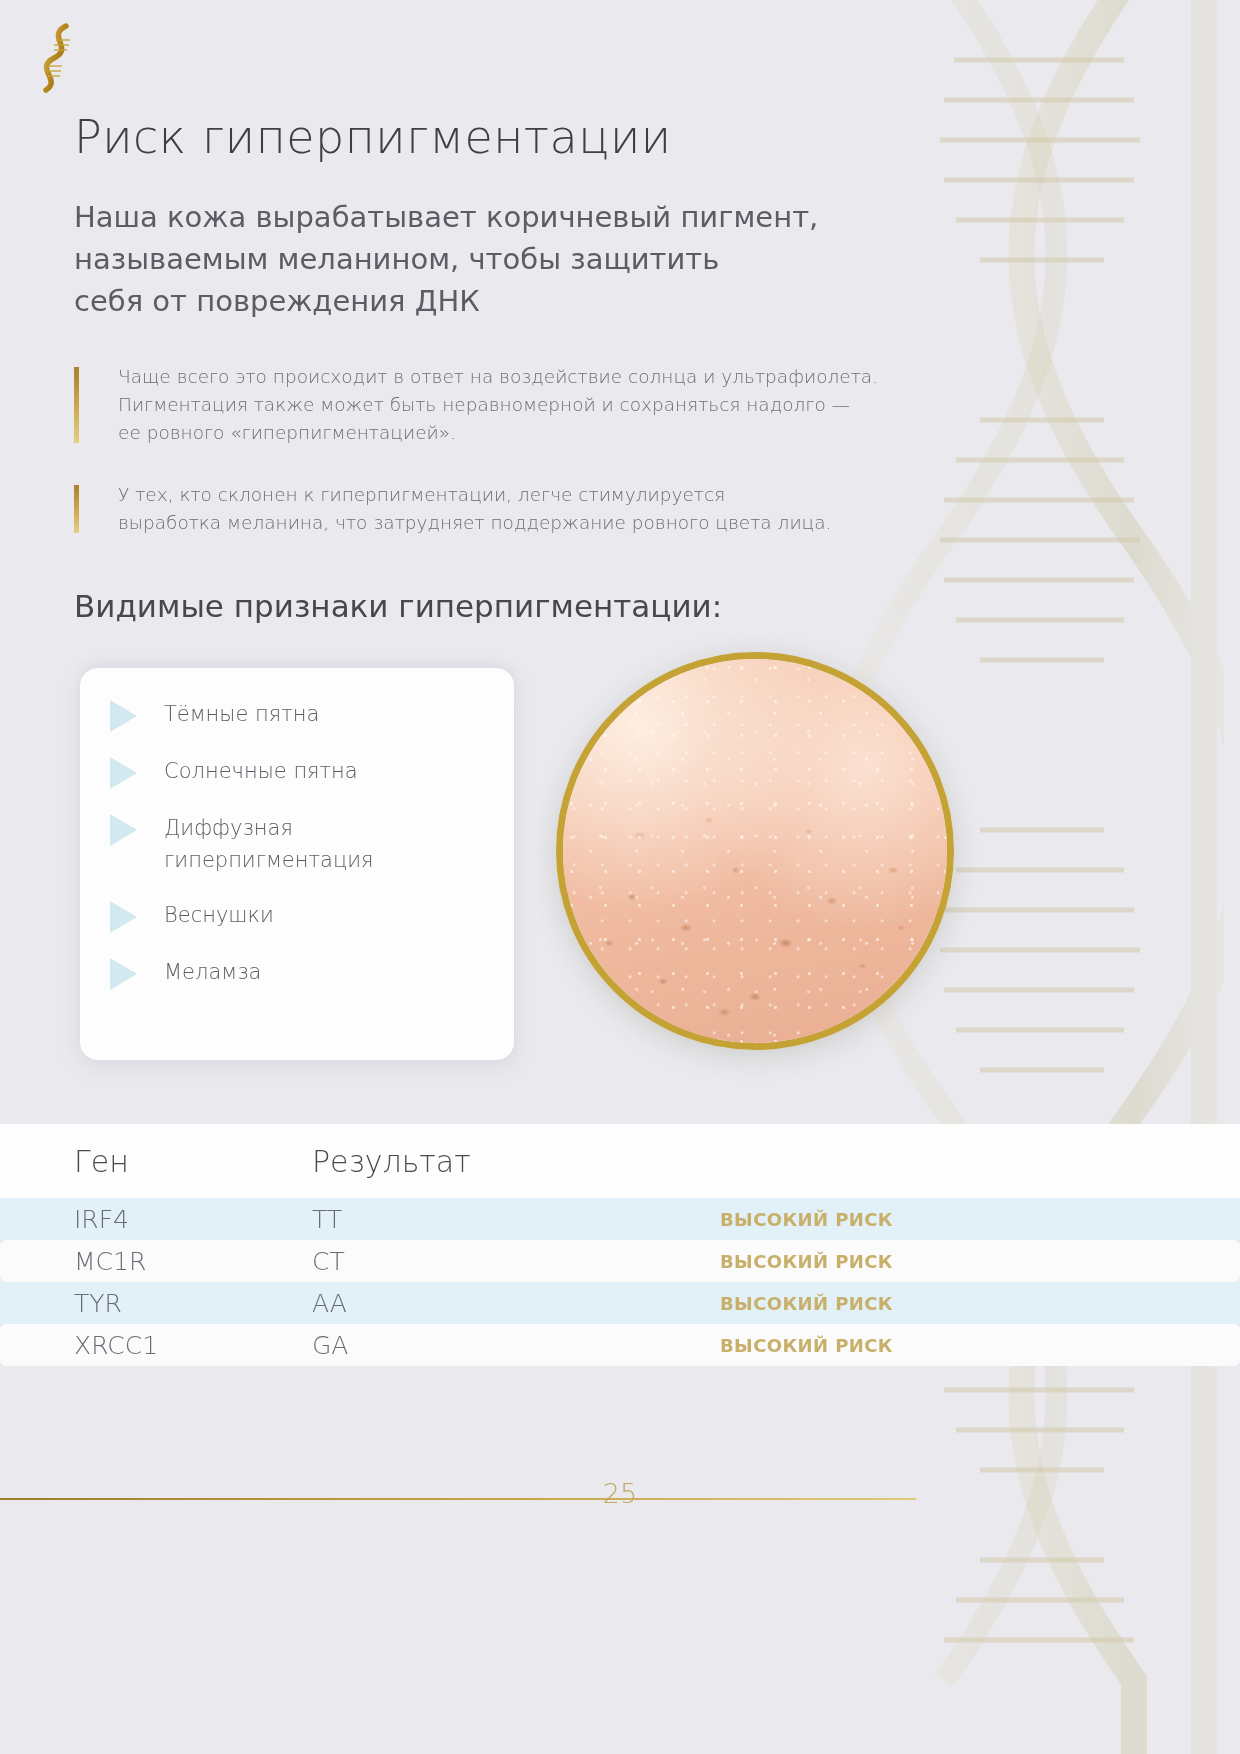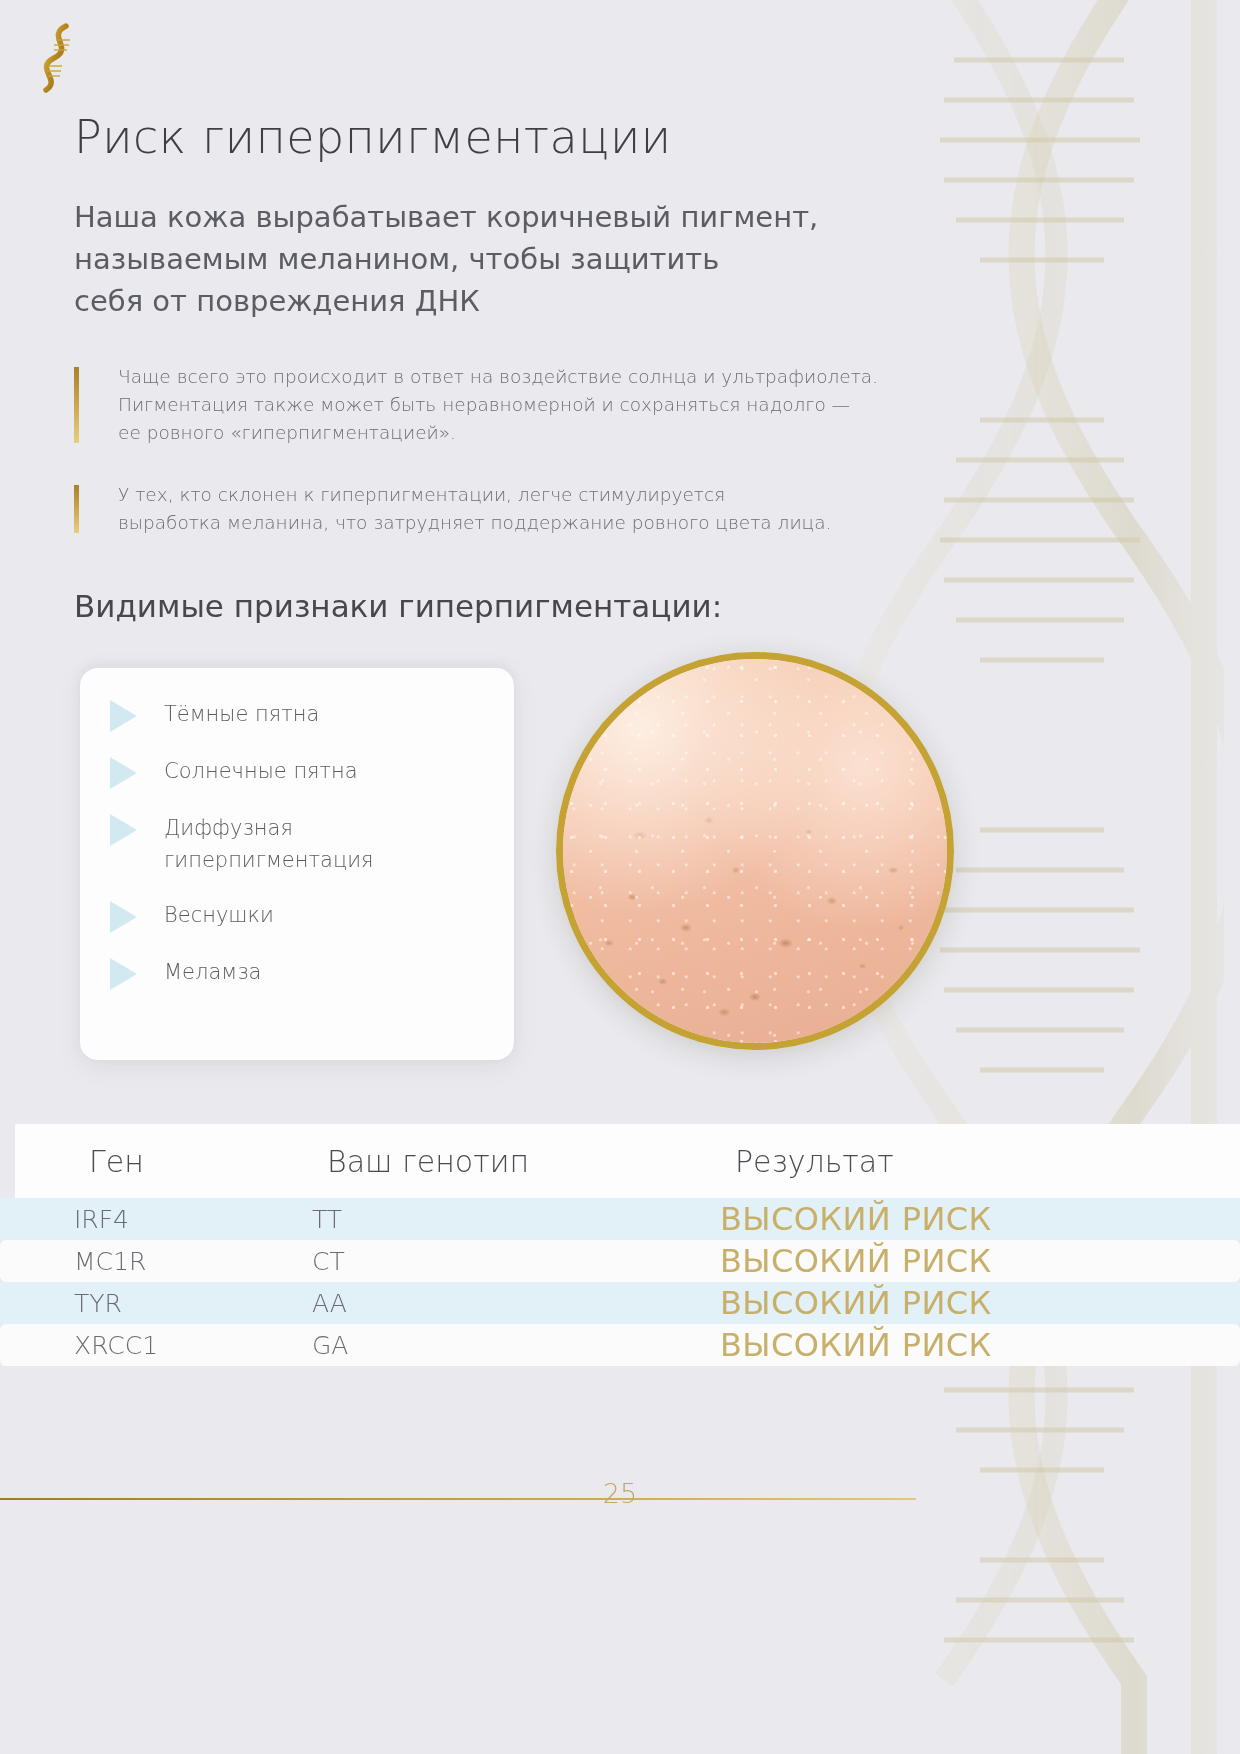--- a/index.html
+++ b/index.html
@@ -146,34 +146,34 @@
       radial-gradient(circle at 72% 40%, rgba(255,252,248,.5) 0 1px, transparent 2px);
     background-size: 34px 34px, 46px 46px, 28px 28px, 52px 52px;
   }
 
   
   .table {
     position:absolute; left:0; top:1124px;
     width:1240px;
   }
   .trow { display:flex; align-items:center; height:42px; }
-  .trow.head { height:74px; background:#fdfdfd;margin-left:15px; }
+  .trow.head { height:74px; background:#fdfdfd; }
   .trow.odd  { background:#e2f1f7; }
   .trow.even { background:#fbfbfc;border-radius:6px; }
   .c-gene   { width:312px; padding-left:74px; }
   .c-geno   { width:408px; }
   .c-res    { flex:1; }
   .trow.head .c-gene, .trow.head .c-geno, .trow.head .c-res {
     font-size:30px; font-weight:300; color:#4a4a52;
   }
   .trow.odd .c-gene, .trow.even .c-gene,
   .trow.odd .c-geno, .trow.even .c-geno {
     font-size:25px; font-weight:300; color:#6a6a73;
   }
-  .c-res.val { font-size:32px; font-weight:400; color:#c8b06a; letter-spacing:.4px; }
+  .c-res.val { font-size:18px; font-weight:700; color:#c8b06a; letter-spacing:.4px; }
 
   
   .footer-rule {
     position:absolute; left:0; top:1498px;
     width:916px; height:2px;
     background:linear-gradient(90deg,#9e7d28 0%,#c9a84c 60%,#e0c87d 100%);
   }
   .page-num {
     position:absolute; left:0; top:1478px; width:1240px;
     text-align:center;
@@ -300,21 +300,20 @@
     </div>
   </div>
 
   <div class="photo-wrap">
     <div class="photo"></div>
   </div>
 
   <div class="table">
     <div class="trow head">
       <div class="c-gene">Ген</div>
-      <div class="c-geno">Ваш генотип</div>
       <div class="c-res">Результат</div>
     </div>
 
     <div class="trow odd">
       <div class="c-gene">IRF4</div>
       <div class="c-geno">TT</div>
       <div class="c-res val">ВЫСОКИЙ РИСК</div>
     </div>
 
     <div class="trow even">

